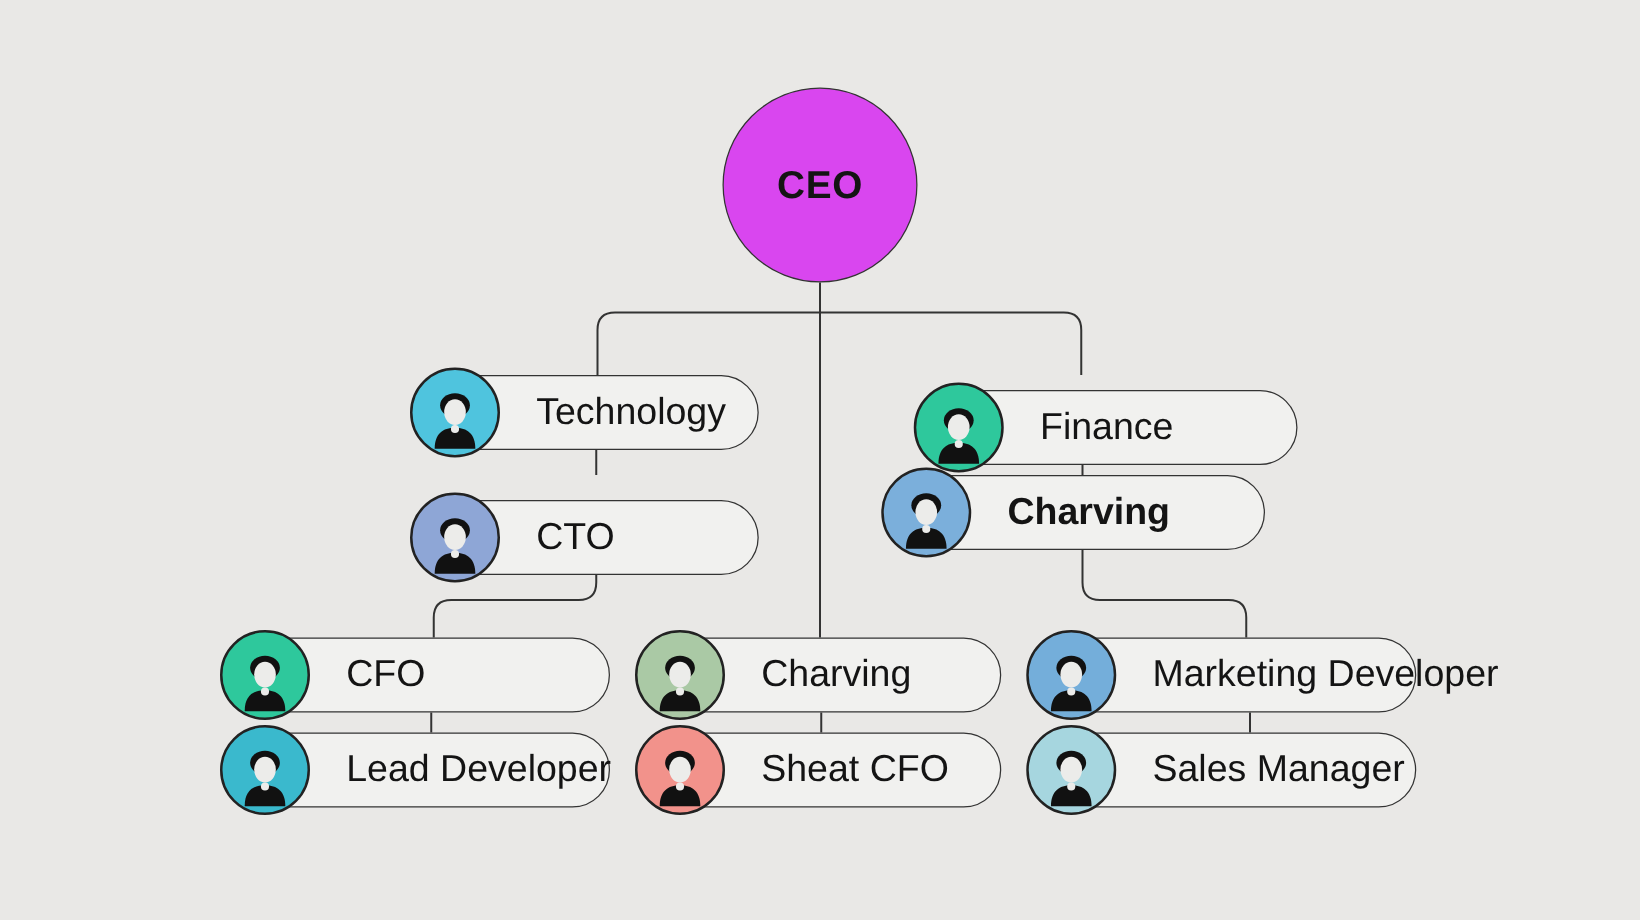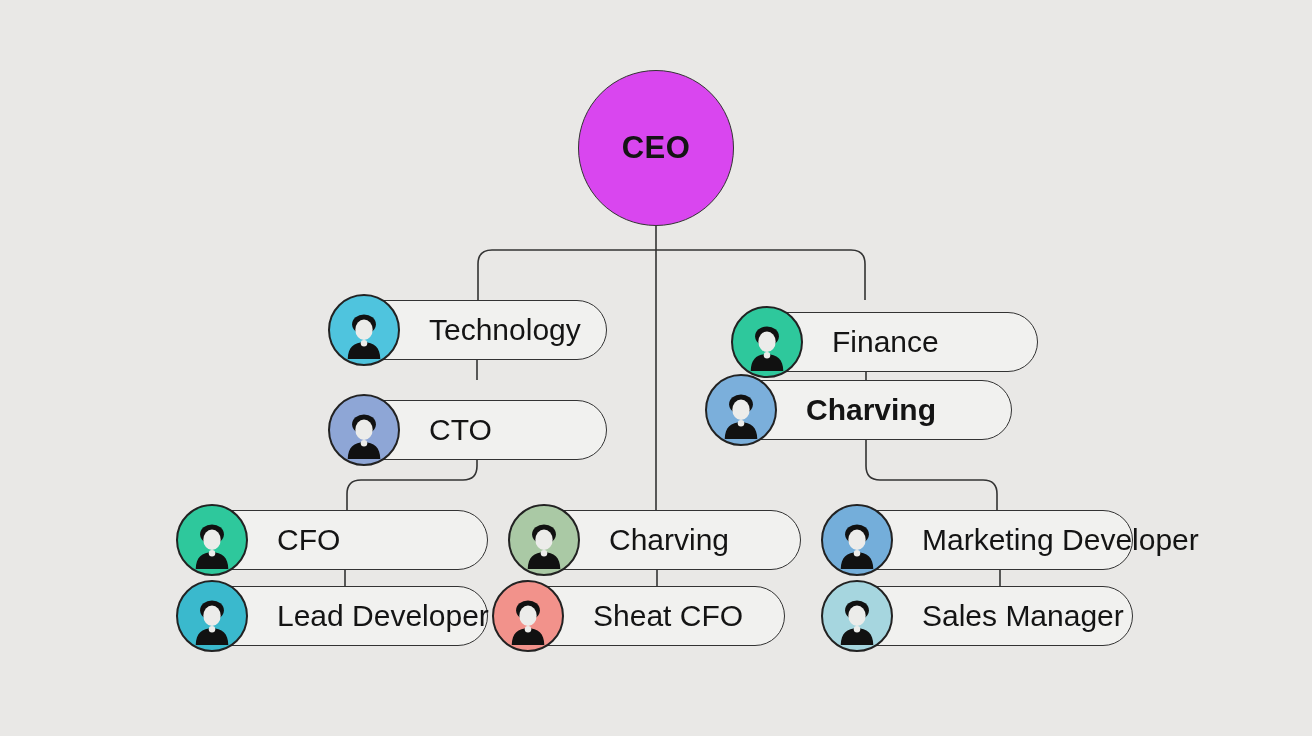--- a/index.html
+++ b/index.html
@@ -79,21 +79,21 @@
     white-space: nowrap;
   }
   
   .p-technology        { left: 330px; top: 300px; width: 277px; }
   .p-cto               { left: 330px; top: 400px; width: 277px; }
   .p-finance           { left: 733px; top: 300px; width: 305px; margin-top: 12px; }
   .p-charving          { left: 707px; top: 380px; width: 305px; font-weight: bold; }
   .p-cfo               { left: 178px; top: 510px; width: 310px; }
   .p-lead-developer    { left: 178px; top: 586px; width: 310px; }
   .p-marketing         { left: 510px; top: 510px; width: 291px; }
-  .p-sheat-cfo         { left: 494px; top: 586px; width: 291px; }
+  .p-sheat-cfo         { left: 510px; top: 586px; width: 291px; }
   .p-marketing-director{ left: 823px; top: 510px; width: 310px; }
   .p-sales-manager     { left: 823px; top: 586px; width: 310px; }
 </style>
 </head>
 <body>
 
 <div class="canvas">
 
   <svg class="connectors" viewBox="0 0 1312 736" xmlns="http://www.w3.org/2000/svg" aria-hidden="true">
 

